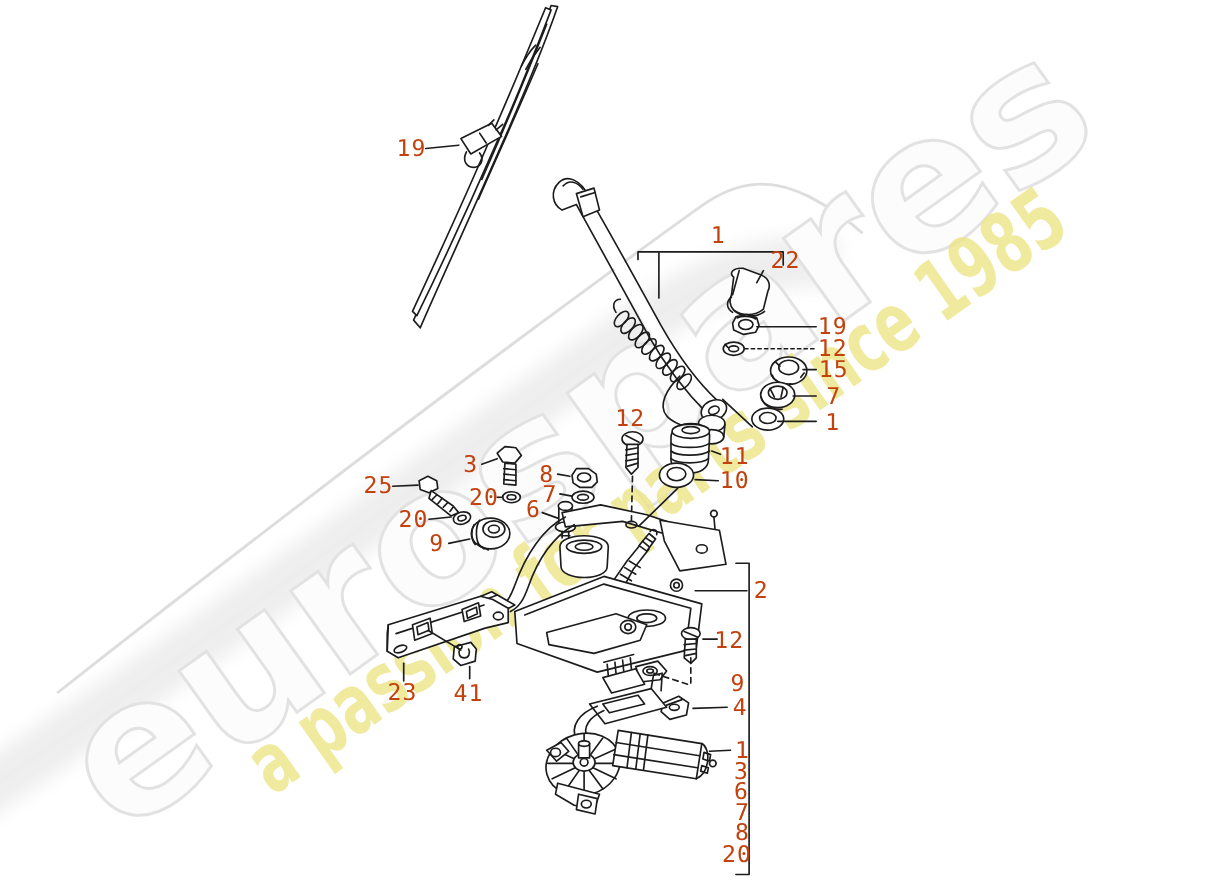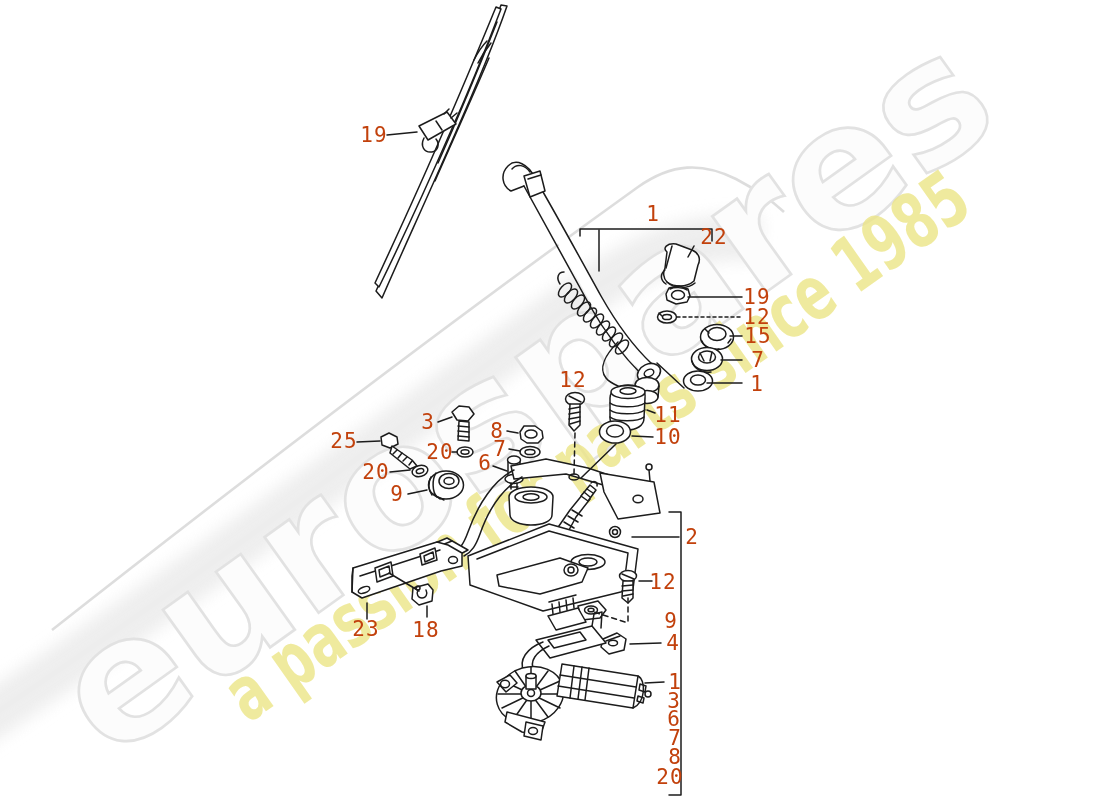--- a/index.html
+++ b/index.html
@@ -318,15 +318,15 @@
 <div class="lbl" style="left:663px;top:582px">12</div>
 <div class="lbl" style="left:671px;top:621px">9</div>
 <div class="lbl" style="left:673px;top:643px">4</div>
 <div class="lbl" style="left:675px;top:682px">1</div>
 <div class="lbl" style="left:674px;top:701px">3</div>
 <div class="lbl" style="left:674px;top:719px">6</div>
 <div class="lbl" style="left:675px;top:738px">7</div>
 <div class="lbl" style="left:675px;top:757px">8</div>
 <div class="lbl" style="left:670px;top:777px">20</div>
 <div class="lbl" style="left:366px;top:629px">23</div>
-<div class="lbl" style="left:426px;top:630px">18</div>
+<div class="lbl" style="left:426px;top:630px">41</div>
 
 </div>
 
 </body></html>

